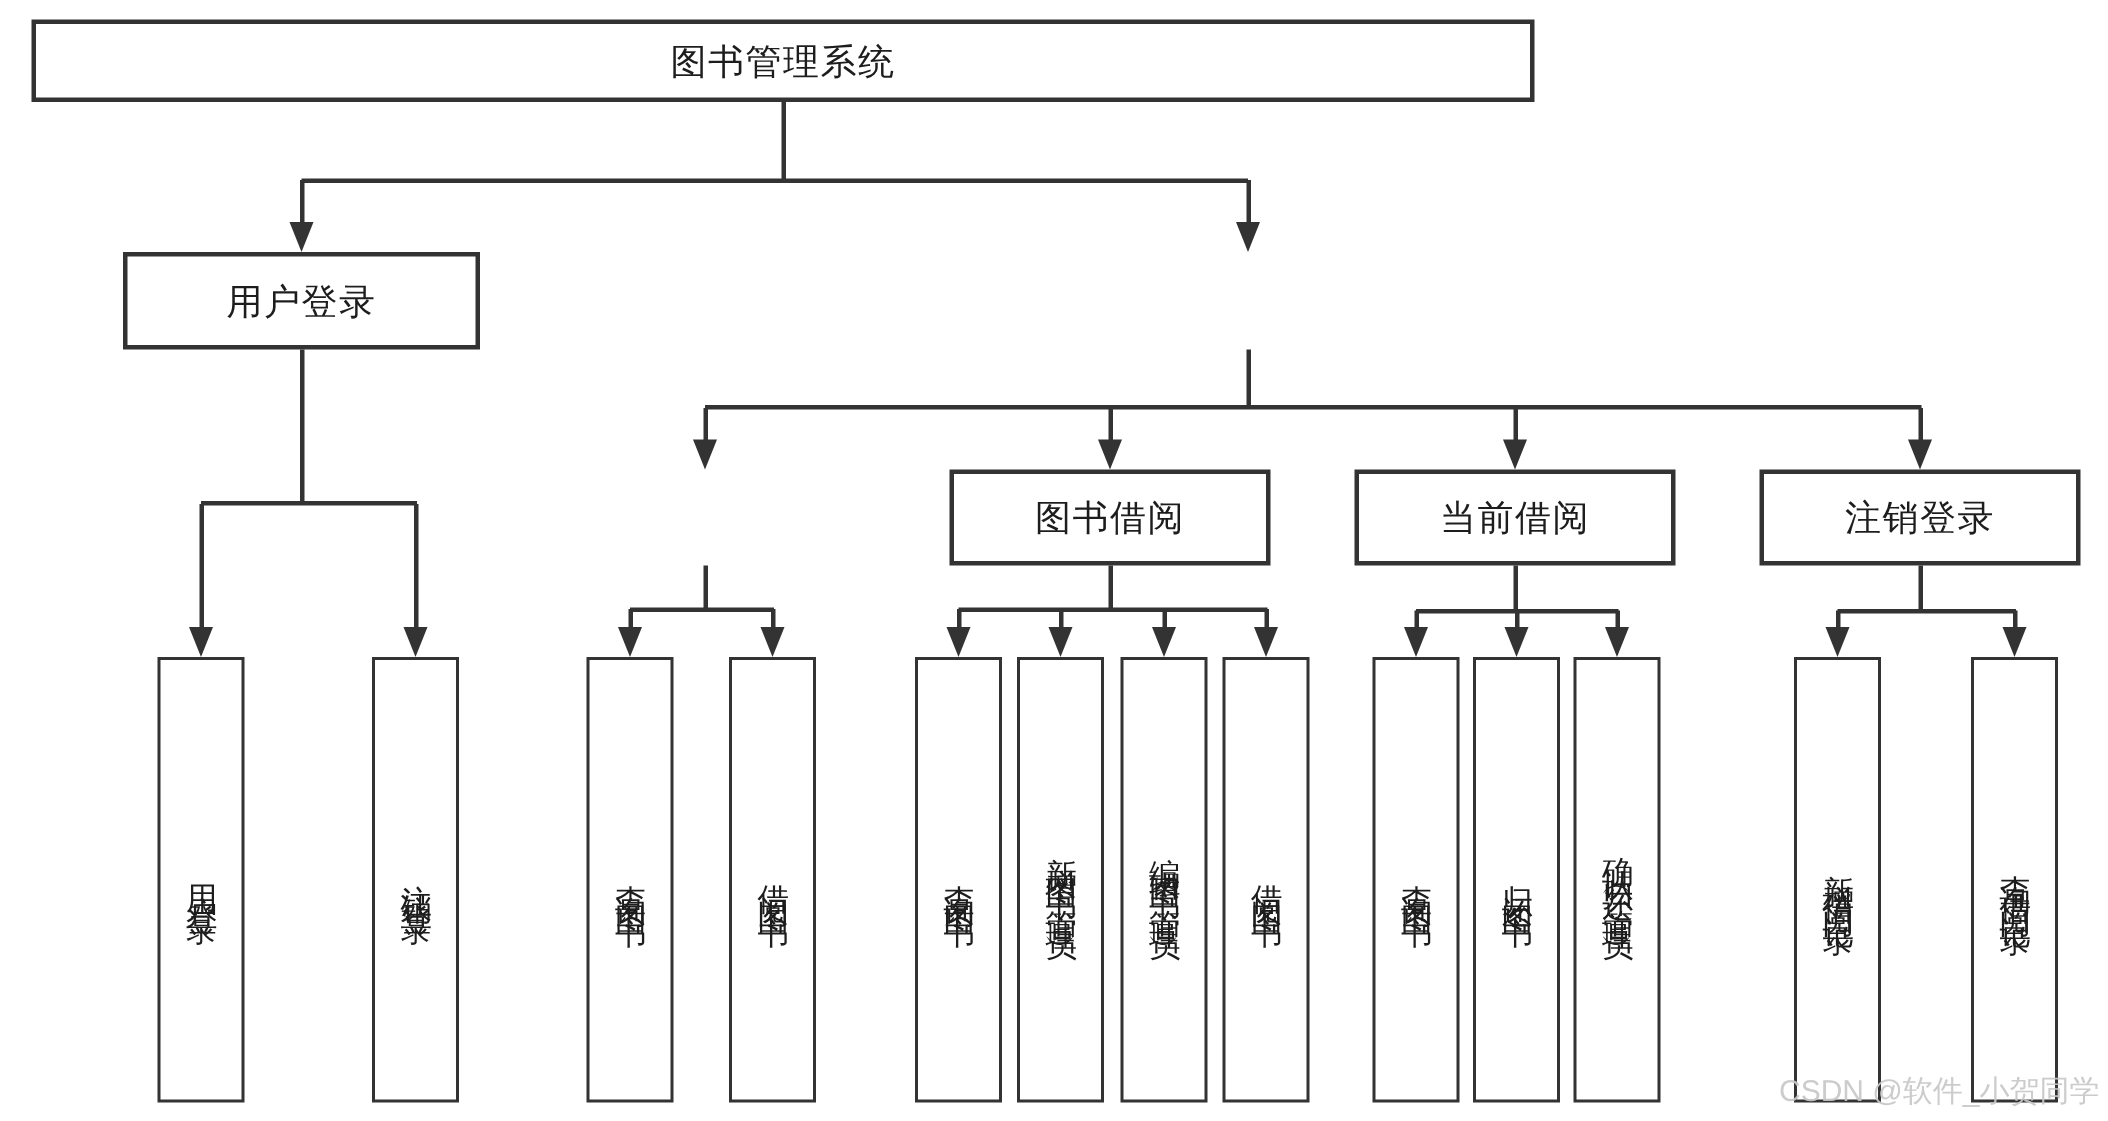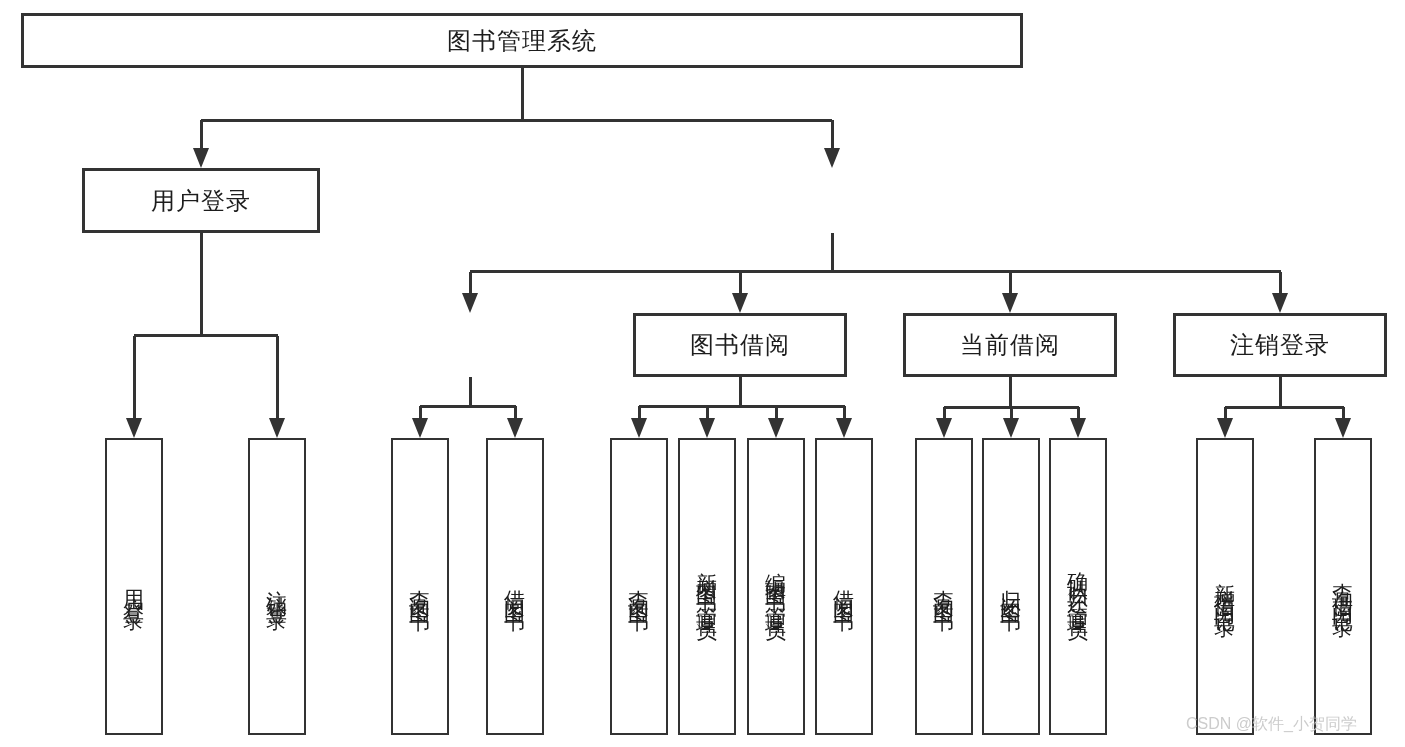--- a/index.html
+++ b/index.html
@@ -50,21 +50,21 @@
   .hline{position:absolute;height:2.5px;background:var(--line);}
   .arrow{
     position:absolute;width:0;height:0;
     border-left:8px solid transparent;
     border-right:8px solid transparent;
     border-top:20px solid var(--line);
   }
   .watermark{
     position:absolute;
     left:1186px;top:714px;
-    font-size:16px;
+    font-size:20px;
     color:var(--watermark);
     opacity:.92;
     z-index:10;
     white-space:nowrap;
   }
 </style>
 </head>
 <body>
 
 <div id="stage">

